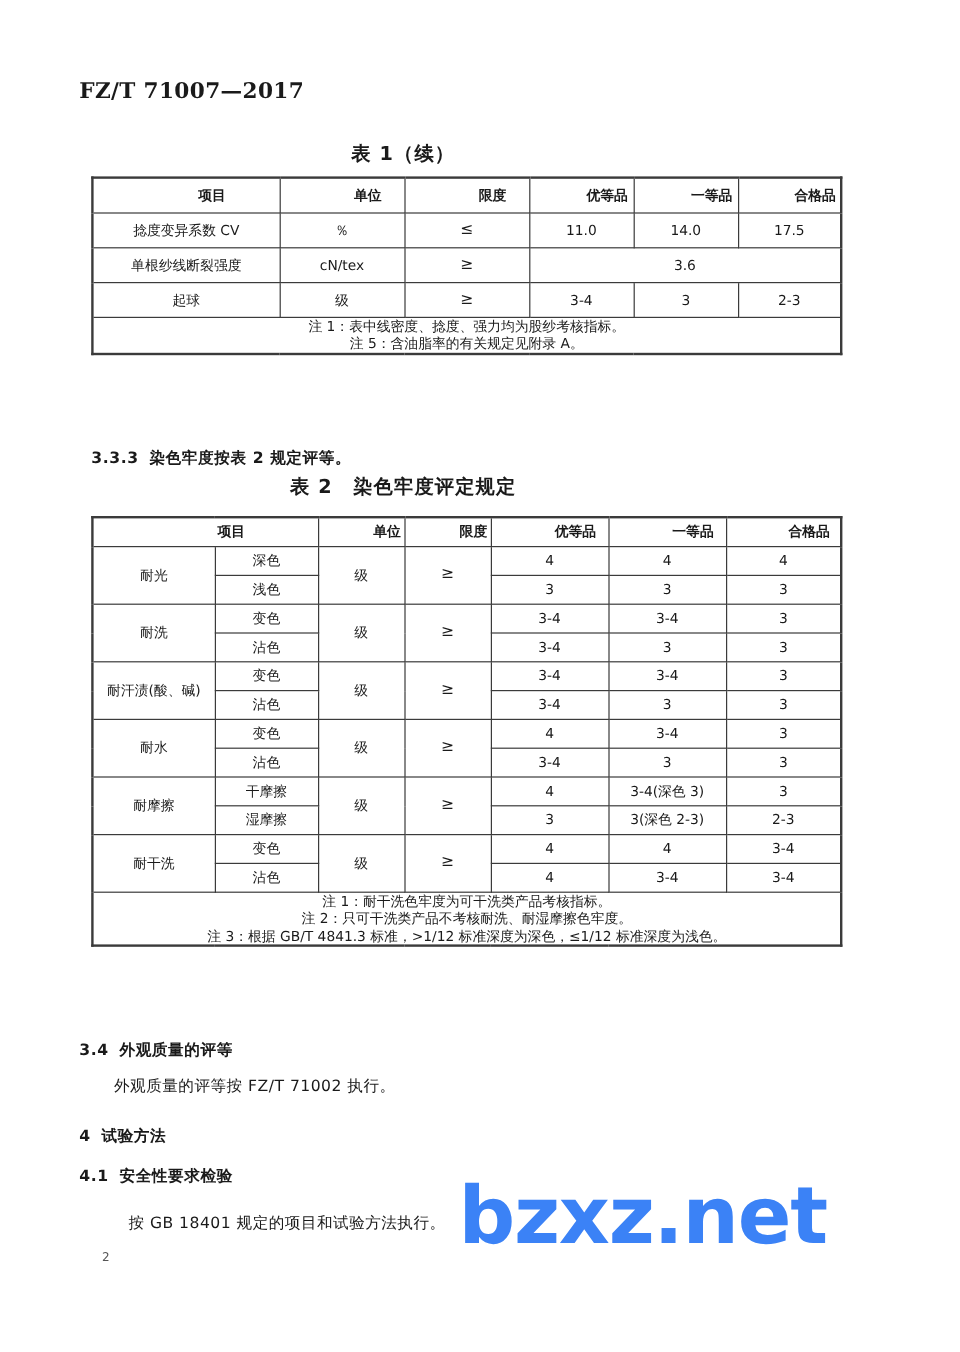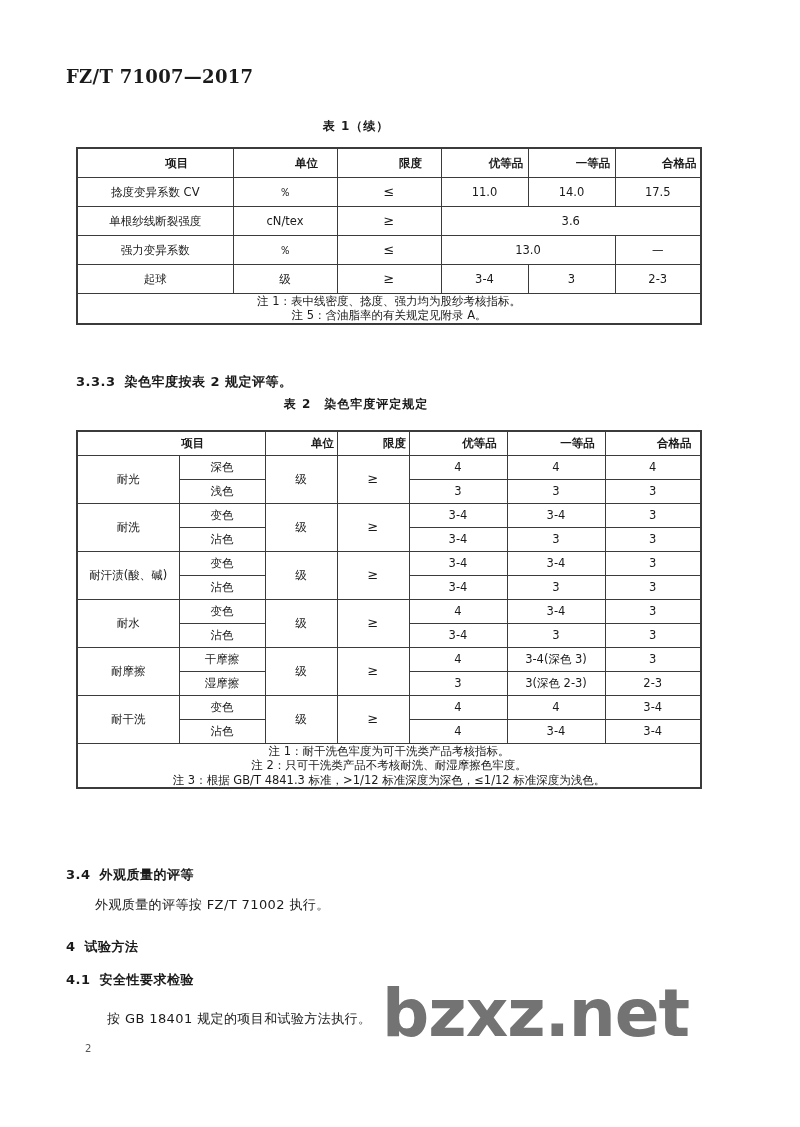--- a/index.html
+++ b/index.html
@@ -24,21 +24,21 @@
 
   
   .watermark {
     position: absolute;
     left: 382px;
     top: 975px;
     font-family: "DejaVu Sans", "Liberation Sans", sans-serif;
     font-size: 66px;
     font-weight: bold;
     letter-spacing: -1px;
-    color: #737373;
+    color: #3b82f6;
     z-index: 0;
     user-select: none;
     white-space: nowrap;
   }
 
   .content { position: relative; z-index: 2; }
 
   
   .doc-header {
     position: absolute;
@@ -49,24 +49,23 @@
     font-weight: bold;
     letter-spacing: 0.3px;
   }
 
   
   .table-caption {
     position: absolute;
     width: 672px;
     left: 0;
     text-align: center;
-    font-size: 12px;
+    font-size: 16px;
     font-weight: bold;
     letter-spacing: 1px;
-    margin-left: 20px;
   }
   #cap-t1 { top: 118px; }
   #cap-t2 { top: 396px; }
 
   
   table.std {
     position: absolute;
     border-collapse: collapse;
     table-layout: fixed;
     font-size: 11.5px;
@@ -173,27 +172,20 @@
           <td class="lim">≤</td>
           <td>11.0</td>
           <td>14.0</td>
           <td class="outer-r">17.5</td>
         </tr>
         <tr>
           <td class="outer-l">单根纱线断裂强度</td>
           <td>cN/tex</td>
           <td class="lim">≥</td>
           <td class="outer-r" colspan="3">3.6</td>
-        </tr>
-        <tr>
-          <td class="outer-l">强力变异系数</td>
-          <td>％</td>
-          <td class="lim">≤</td>
-          <td colspan="2">13.0</td>
-          <td class="outer-r">—</td>
         </tr>
         <tr>
           <td class="outer-l">起球</td>
           <td>级</td>
           <td class="lim">≥</td>
           <td>3-4</td>
           <td>3</td>
           <td class="outer-r">2-3</td>
         </tr>
         <tr class="note-row">

